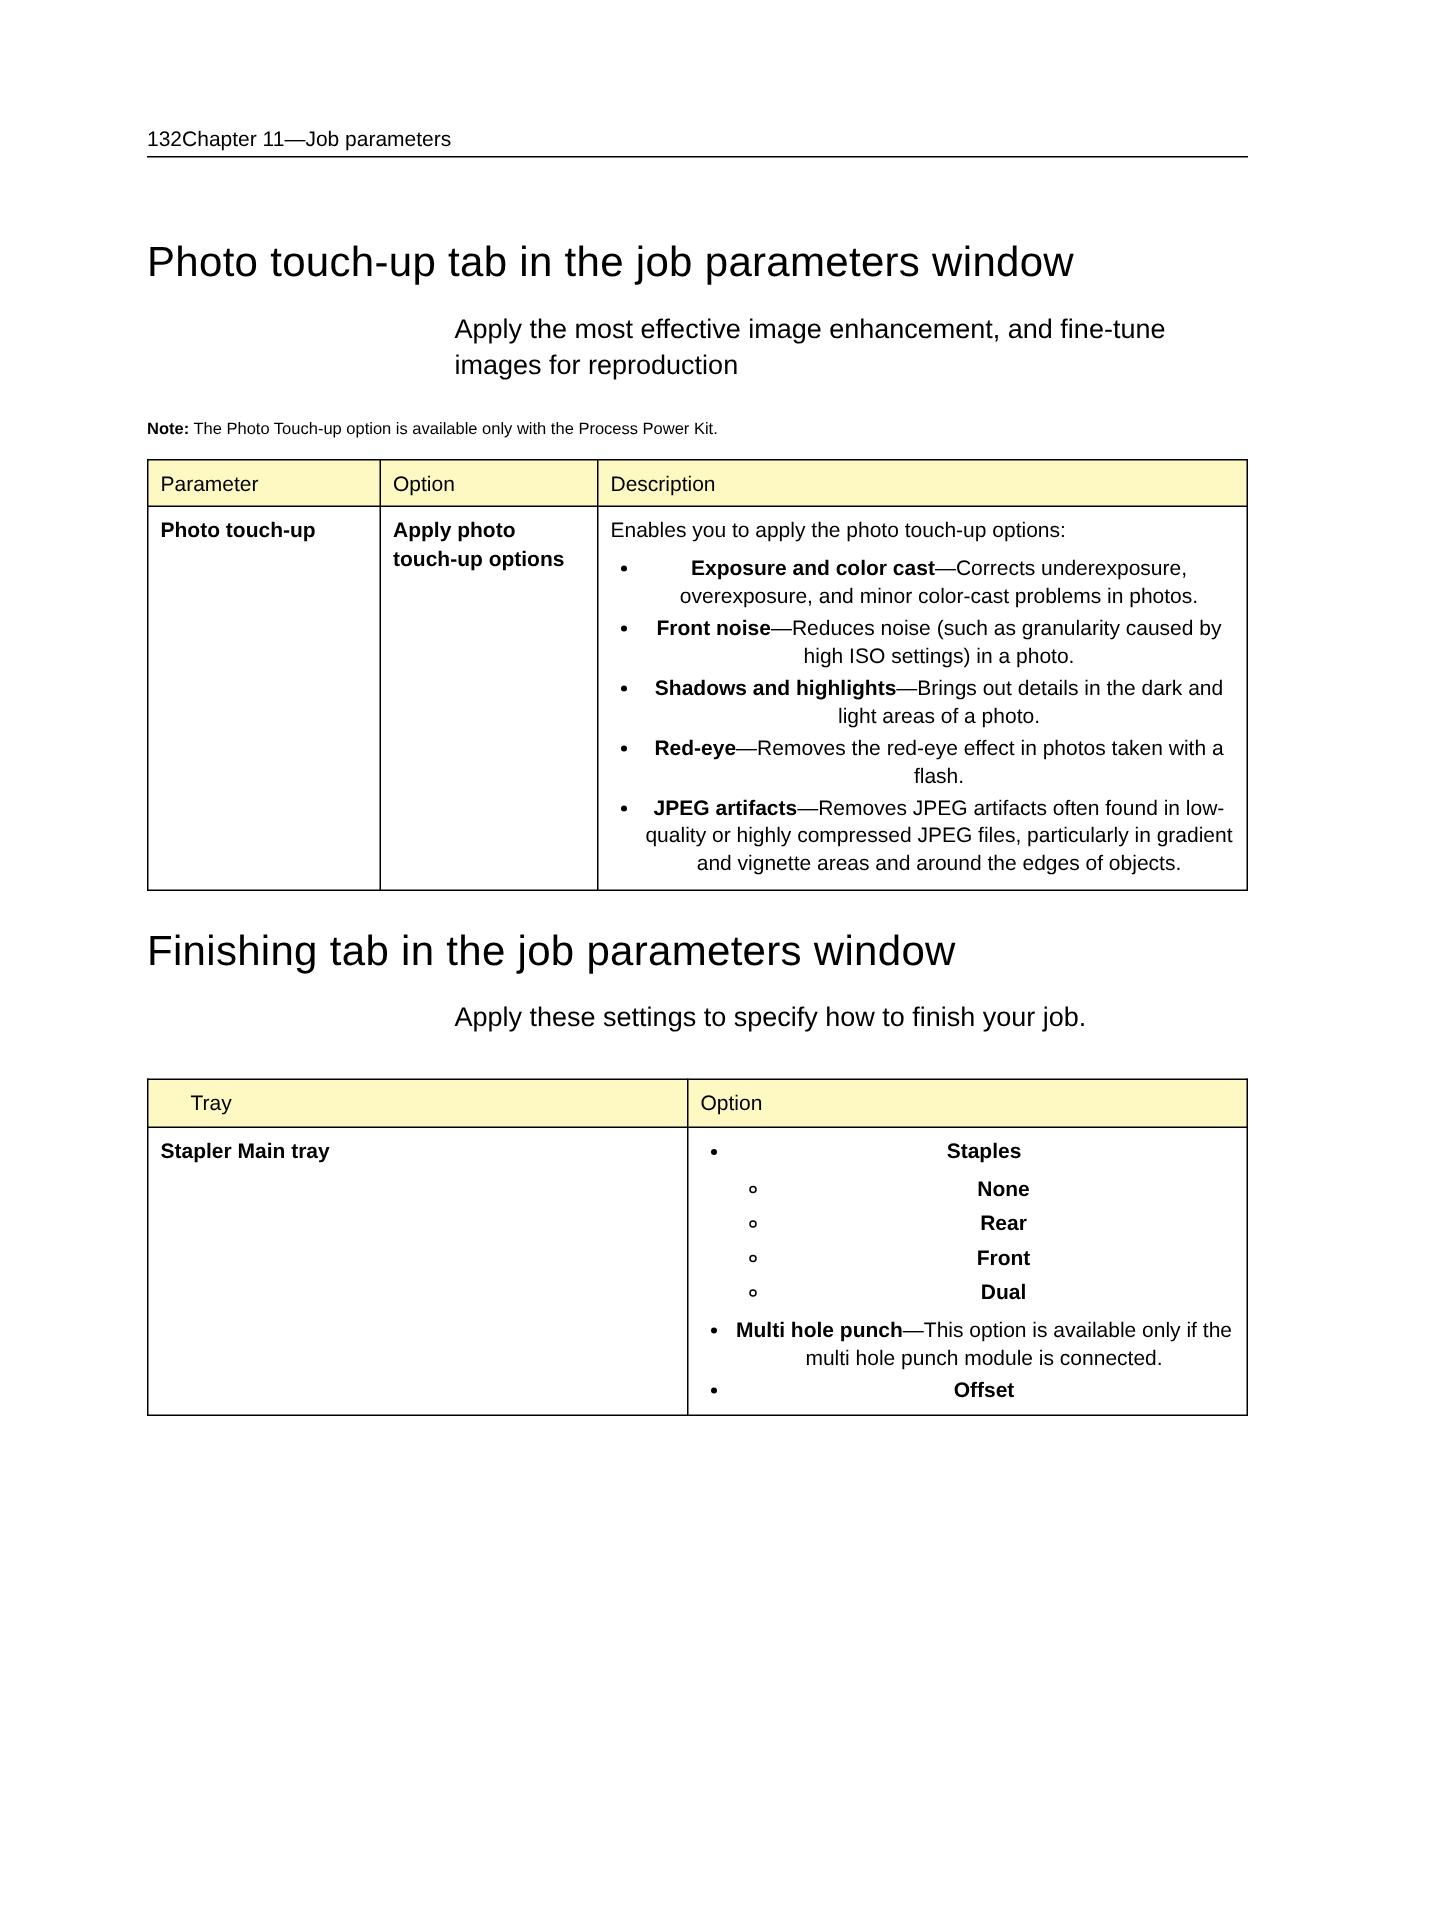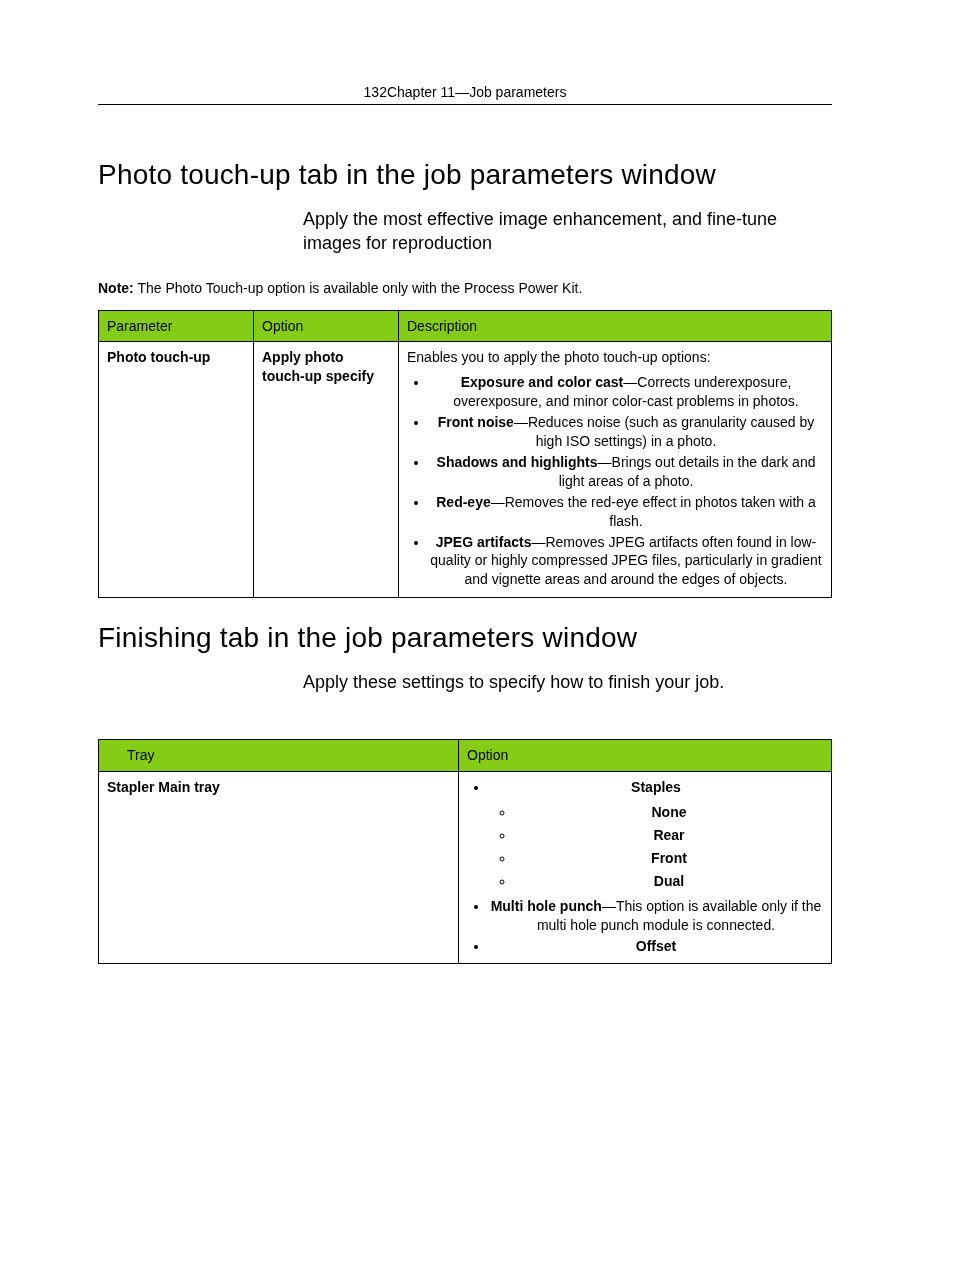--- a/index.html
+++ b/index.html
@@ -11,57 +11,57 @@
     width: 954px;
     height: 1270px;
     color: #000;
     font-size: 15px;
   }
   .page {
     padding: 84px 122px 0 98px;
   }
   .header {
     display: flex;
-    justify-content: center;
+    justify-content: flex-start;
     font-size: 14px;
     border-bottom: 1px solid #000;
     padding-bottom: 4px;
     margin-bottom: 54px;
   }
   h1 {
     font-weight: 400;
     font-size: 28px;
     margin: 0 0 16px 0;
     letter-spacing: 0.2px;
   }
   .subtitle {
     margin: 0 0 24px 205px;
     max-width: 480px;
     line-height: 1.35;
     font-size: 18px;
   }
   .note {
-    font-size: 14px;
+    font-size: 11px;
     margin-bottom: 14px;
   }
   table {
     border-collapse: collapse;
     width: 100%;
     margin-bottom: 24px;
     font-size: 14px;
   }
   th, td {
     border: 1px solid #000;
     text-align: left;
     vertical-align: top;
     padding: 6px 8px;
     line-height: 1.35;
   }
   th {
-    background: #84cc16;
+    background: #fef9c3;
     font-weight: 400;
   }
   .col-param { width: 155px; }
   .col-option { width: 145px; }
   .col-tray { width: 360px; padding-left: 28px; }
   ul.bullets {
     margin: 6px 0 2px 0;
     padding-left: 22px;
     text-align: center;
   }
@@ -98,37 +98,37 @@
 
   <table>
     <tbody>
         <tr>
       <th class="col-param">Parameter</th>
       <th class="col-option">Option</th>
       <th>Description</th>
     </tr>
     <tr>
       <td class="b">Photo touch-up</td>
-      <td class="b">Apply photo touch-up specify</td>
+      <td class="b">Apply photo touch-up options</td>
       <td>
         <span>Enables you to apply the photo touch-up options:</span>
         <ul class="bullets">
           <li><span class="b">Exposure and color cast</span><span>—Corrects underexposure, overexposure, and minor color-cast problems in photos.</span></li>
           <li><span class="b">Front noise</span><span>—Reduces noise (such as granularity caused by high ISO settings) in a photo.</span></li>
           <li><span class="b">Shadows and highlights</span><span>—Brings out details in the dark and light areas of a photo.</span></li>
           <li><span class="b">Red-eye</span><span>—Removes the red-eye effect in photos taken with a flash.</span></li>
           <li><span class="b">JPEG artifacts</span><span>—Removes JPEG artifacts often found in low-quality or highly compressed JPEG files, particularly in gradient and vignette areas and around the edges of objects.</span></li>
         </ul>
       </td>
     </tr>
   </tbody>
     </table>
 
   <h1 class="section-gap">Finishing tab in the job parameters window</h1>
-  <p class="subtitle" style="margin-bottom:45px;">Apply these settings to specify how to finish your job.</p>
+  <p class="subtitle" style="margin-bottom:29px;">Apply these settings to specify how to finish your job.</p>
 
   <table>
     <tbody>
         <tr>
       <th class="col-tray">Tray</th>
       <th>Option</th>
     </tr>
     <tr>
       <td class="b">Stapler Main tray</td>
       <td>

